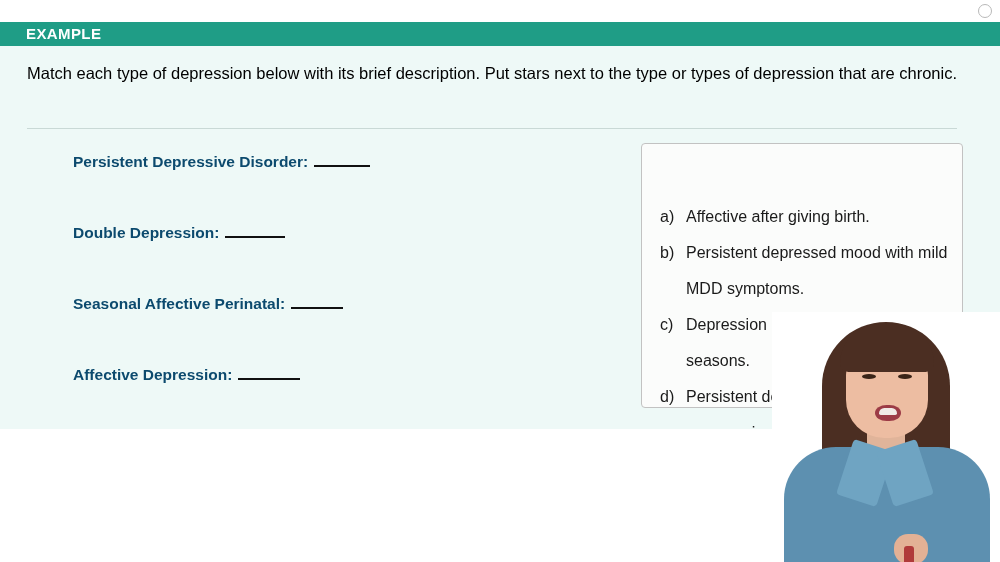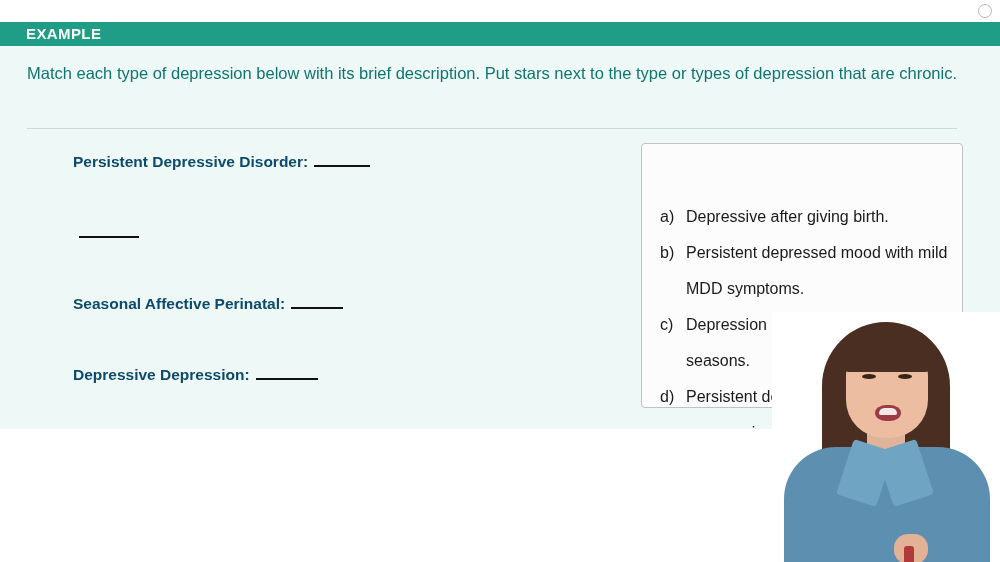--- a/index.html
+++ b/index.html
@@ -64,21 +64,21 @@
     background: #eef9f7;
   }
 
   .prompt {
     position: absolute;
     left: 27px;
     top: 10px;
     width: 930px;
     font-size: 16.5px;
     line-height: 35px;
-    color: #0f766e;
+    color: #000000;
   }
 
   .divider {
     position: absolute;
     left: 27px;
     top: 82px;
     width: 930px;
     height: 1px;
     background: #c9d9d6;
   }
@@ -300,34 +300,34 @@
 
   <div class="prompt">Match each type of depression below with its brief description. Put stars next to the type or types of depression that are chronic.</div>
 
   <div class="divider"></div>
 
   <div class="terms">
     <div class="term-row">
       <span>Persistent Depressive Disorder:</span><span class="term-blank b1"></span>
     </div>
     <div class="term-row">
-      <span class="term-blank b2"></span>
+      <span>Double Depression:</span><span class="term-blank b2"></span>
     </div>
     <div class="term-row">
       <span>Seasonal Affective Perinatal:</span><span class="term-blank b3"></span>
     </div>
     <div class="term-row">
-      <span>Depressive Depression:</span><span class="term-blank b4"></span>
+      <span>Affective Depression:</span><span class="term-blank b4"></span>
     </div>
   </div>
 
   <div class="descbox">
     <div class="desc-item d0">
       <span class="desc-marker">a)</span>
-      <span class="desc-text">Depressive after giving birth.</span>
+      <span class="desc-text">Affective after giving birth.</span>
     </div>
     <div class="desc-item d1">
       <span class="desc-marker">b)</span>
       <span class="desc-text">Persistent depressed mood with mild MDD symptoms.</span>
     </div>
     <div class="desc-item d2">
       <span class="desc-marker">c)</span>
       <span class="desc-text">Depression caused by change of seasons.</span>
     </div>
     <div class="desc-item d3">

